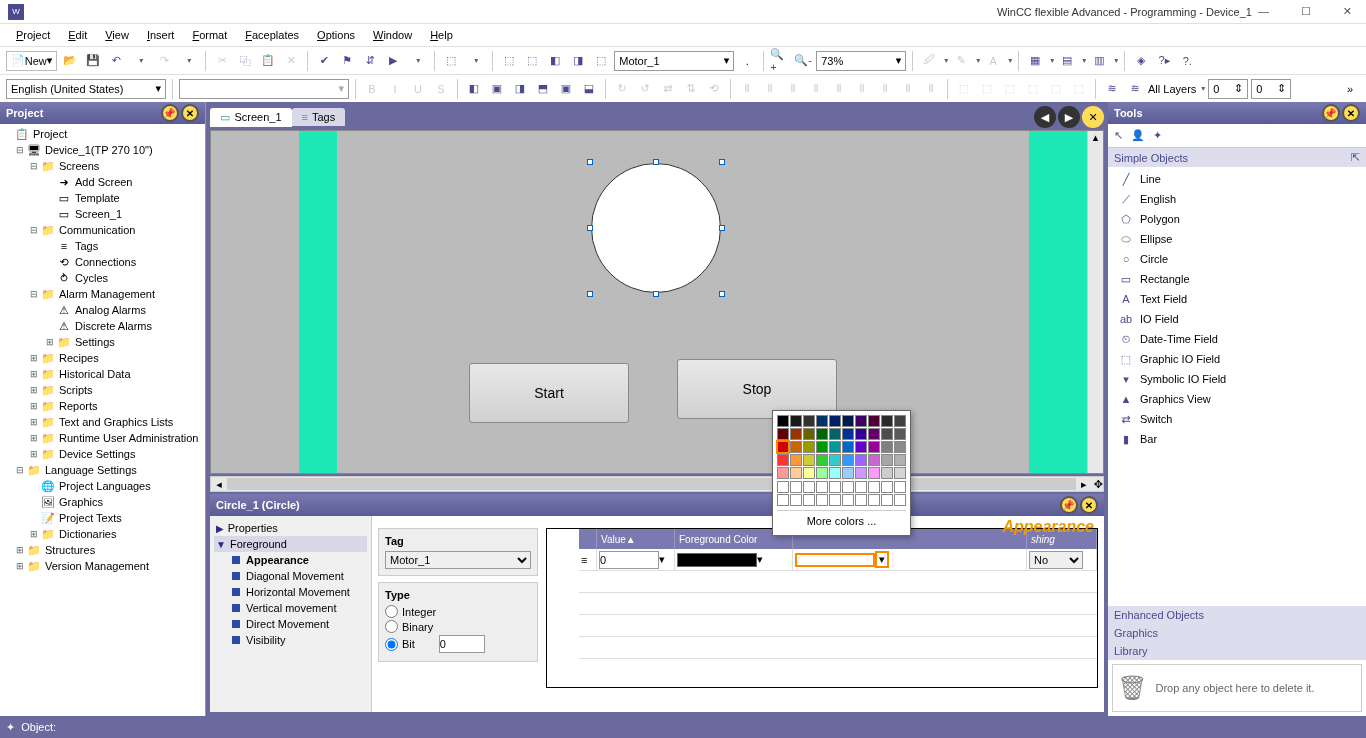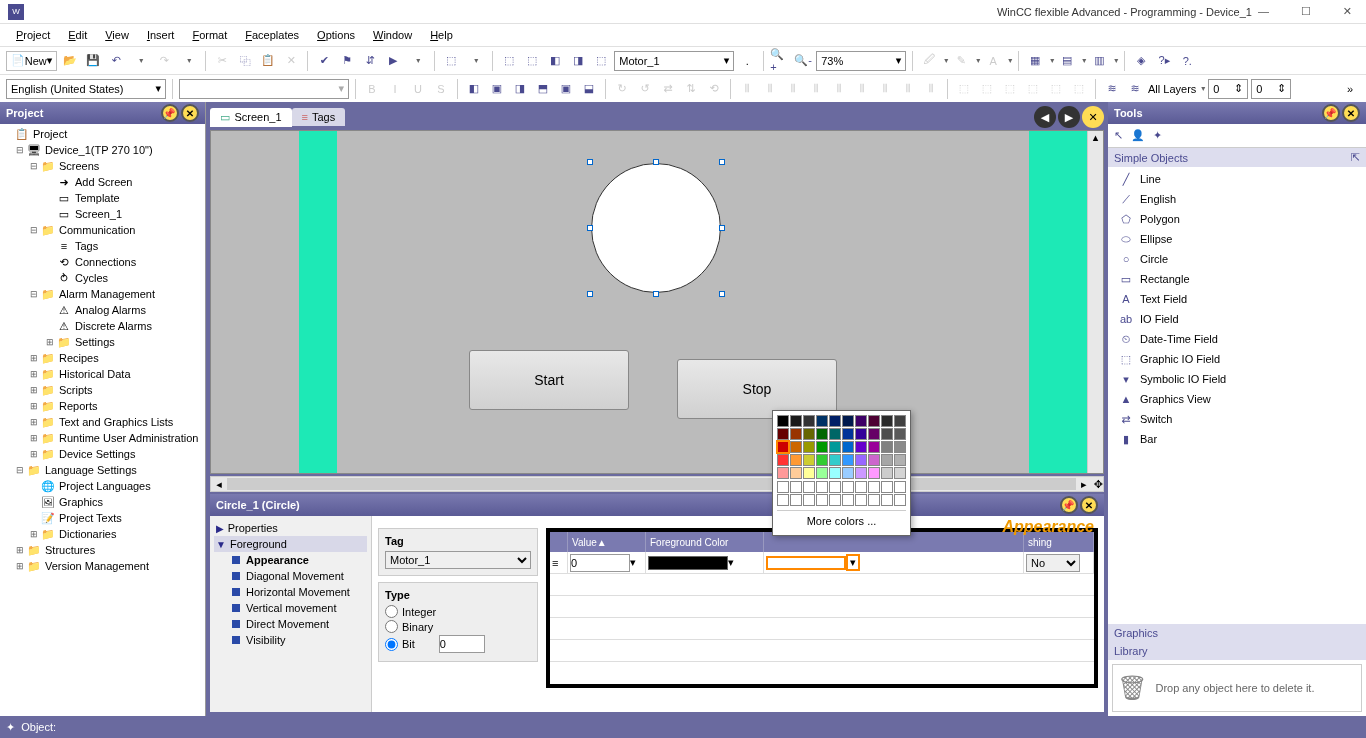--- a/index.html
+++ b/index.html
@@ -405,21 +405,21 @@
         <div class="circle-obj"></div>
 
         <div class="handle" style="left:376px;top:28px;"></div>
         <div class="handle" style="left:442px;top:28px;"></div>
         <div class="handle" style="left:508px;top:28px;"></div>
         <div class="handle" style="left:376px;top:94px;"></div>
         <div class="handle" style="left:508px;top:94px;"></div>
         <div class="handle" style="left:376px;top:160px;"></div>
         <div class="handle" style="left:442px;top:160px;"></div>
         <div class="handle" style="left:508px;top:160px;"></div>
-        <div class="btn-obj" style="left:258px;top:219px;">
+        <div class="btn-obj" style="left:258px;top:232px;">
             <span>Start</span>
           </div>
         <div class="btn-obj" style="left:466px;top:228px;">
             <span>Stop</span>
           </div>
       </div>
       <div style="position:absolute;right:0;top:0;width:16px;height:100%;background:#e8e8e8;border-left:1px solid #ccc;">
         <div style="text-align:center;">▴</div>
       </div>
     </div>
@@ -493,29 +493,29 @@
                     <input type="radio" name="t" style="">
                     <span>Binary</span>
                   </label>
                 <label class="radio-lbl">
                     <input type="radio" name="t" checked="" style="">
                     <span>Bit</span> 
                     <input type="number" class="mini" style="width: 46px; margin-left: 20px;" value="0">
                   </label>
               </div>
             </div>
-            <div style="flex:1;border:4px solid #000000;">
+            <div style="flex:1;border:1px solid #000000;padding-left:32px;">
               <div class="grid-head">
                 <div class="cell" style="width:18px;"></div>
                 <div class="cell" style="width:78px;"><span>Value</span> ▲</div>
                 <div class="cell" style="width:118px;">
                     <span>Foreground Color</span>
                   </div>
                 <div class="cell" style="flex:1;"></div>
-                <div class="cell" style="width:70px;">
+                <div class="cell" style="width:70px;font-style:italic;">
                     <span>shing</span>
                   </div>
               </div>
               <div class="grid-row">
                 <div class="cell" style="width:18px;">≡</div>
                 <div class="cell" style="width:78px;"><input class="mini" style="width: 60px;" value="0">▾</div>
                 <div class="cell" style="width:118px;"><span style="display:inline-block;width:80px;height:14px;background:#000;border:1px solid #666;"></span>▾</div>
                 <div class="cell" style="flex:1;">
                     <span style="display:inline-block;width:80px;height:14px;background:#fff;border:2px solid #ff8800;"></span>
                     <span style="border:2px solid #ff8800;padding:0 2px;">▾</span>
@@ -604,20 +604,23 @@
         <div class="tool-item">
           <span class="ti-icon" style="color:#4a4a8f;">⇄</span>
           <span>Switch</span>
         </div>
         <div class="tool-item">
           <span class="ti-icon" style="color:#4a4a8f;">▮</span>
           <span>Bar</span>
         </div>
       </div>
     <div style="flex:1;"></div>
+    <div class="tool-section-h">
+        <span>Enhanced Objects</span>
+      </div>
     <div class="tool-section-h">
         <span>Graphics</span>
       </div>
     <div class="tool-section-h">
         <span>Library</span>
       </div>
     <div class="drop-zone">
       <span style="font-size:24px;color:#888;">🗑</span>
       <span>Drop any object here to delete it.</span>
     </div>

